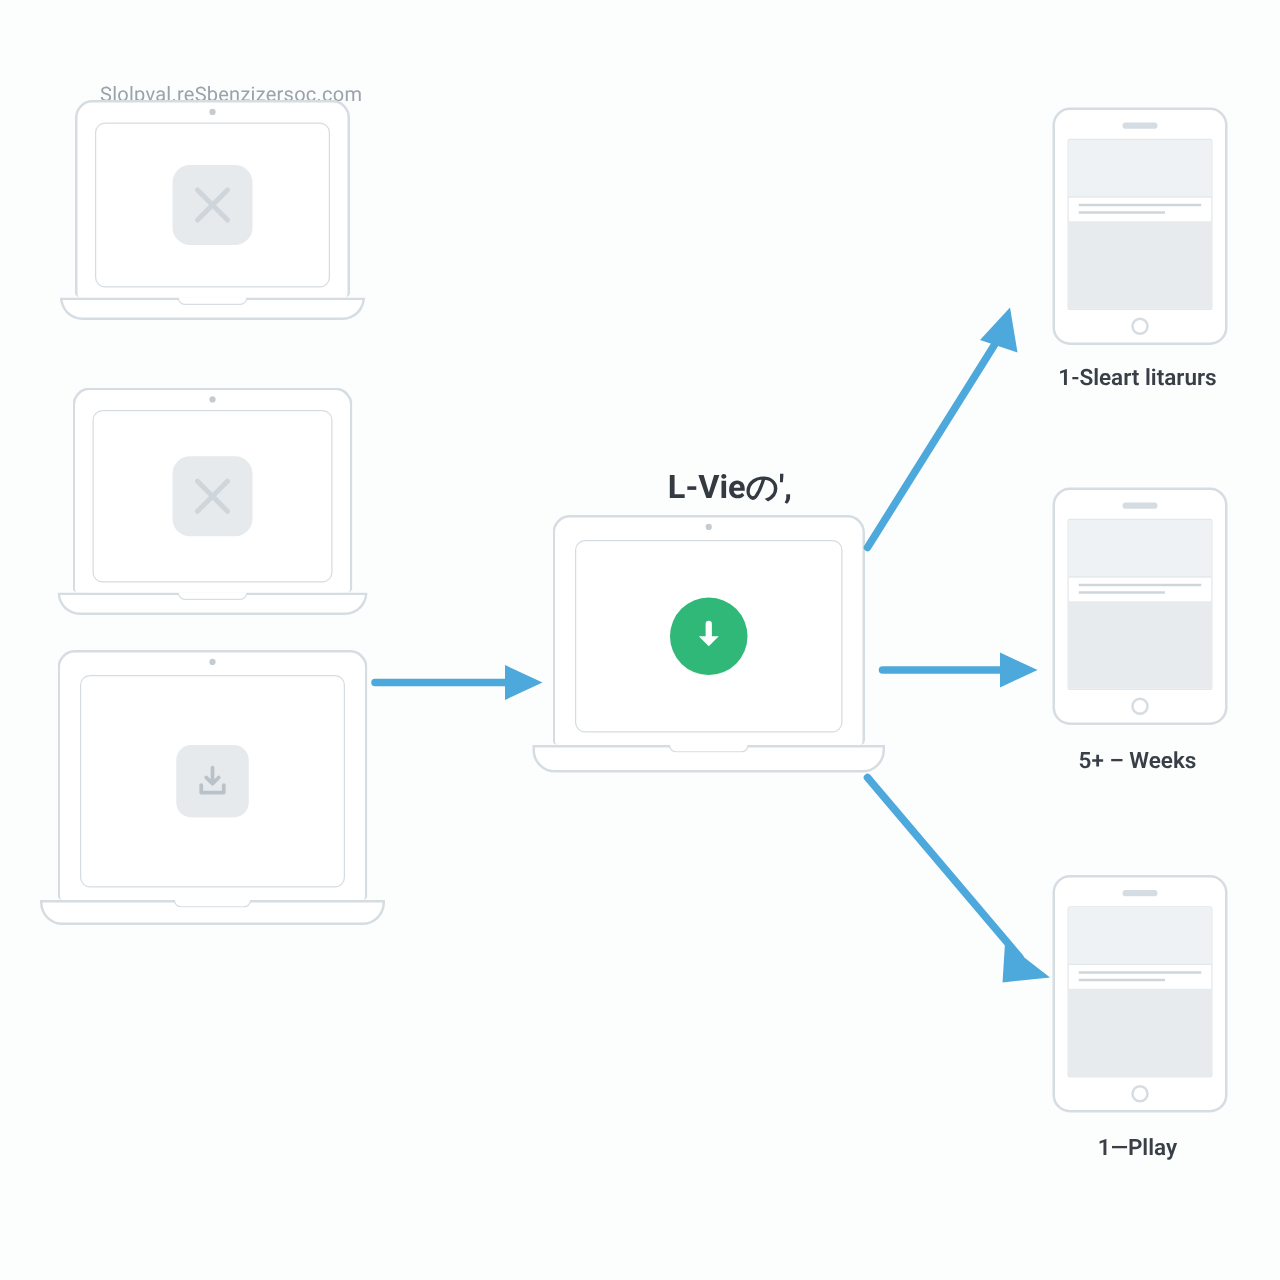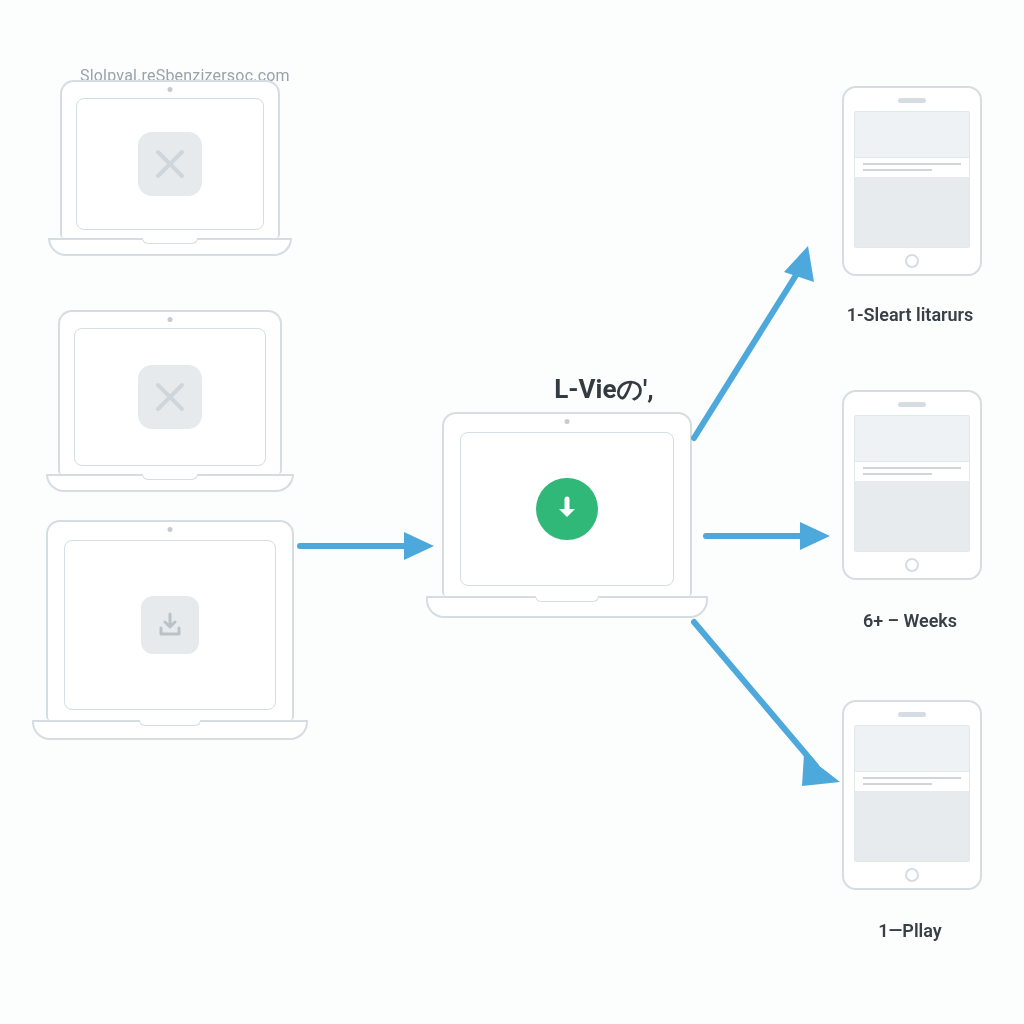--- a/index.html
+++ b/index.html
@@ -101,21 +101,20 @@
     width: 14px; height: 14px; border-radius: 50%;
     border: 2px solid #d6dde2; margin-top: 6px;
   }
 
   .tablet-label {
     position: absolute;
     font-size: 18px; font-weight: 600;
     color: #383f47;
     text-align: center;
     width: 180px;
-    margin-top: 12px;
   }
 
   .center-title {
     position: absolute;
     font-size: 26px; font-weight: 700;
     color: #333a42;
     text-align: center;
   }
 
   .arrow { position: absolute; color: #4da8db; }
@@ -178,21 +177,21 @@
     </div>
   </div>
 
   <div class="arrow" style="left:296px; top:526px;">
     <svg width="140" height="40" viewBox="0 0 140 40">
       <line x1="4" y1="20" x2="110" y2="20" stroke="currentColor" stroke-width="6" stroke-linecap="round"></line>
       <polygon points="108,6 138,20 108,34" fill="currentColor"></polygon>
     </svg>
   </div>
 
-  <div class="center-title" style="left:514px; top:372px; width:180px;">L-Vieの',</div>
+  <div class="center-title" style="left:494px; top:372px; width:180px;">L-Vieの',</div>
 
   <div class="laptop" style="left:442px; top:412px;">
     <div class="lid" style="width:250px; height:184px;">
       <div class="cam"></div>
       <div class="screen" style="left:16px; top:18px; right:16px; bottom:10px;">
         <div class="dl-circle">
           <svg width="30" height="30" viewBox="0 0 30 30">
             <path d="M15 5 V19" stroke="#ffffff" stroke-width="5" stroke-linecap="round"></path>
             <path d="M7 15 L15 23 L23 15" fill="#ffffff"></path>
           </svg>
@@ -244,21 +243,21 @@
     <div class="tscreen">
       <div class="top"></div>
       <div class="mid">
           <div class="line"></div>
           <div class="line" style="width:70%;"></div>
         </div>
       <div class="bot"></div>
     </div>
     <div class="home"></div>
   </div>
-  <div class="tablet-label" style="left:820px; top:598px;">6+ – Weeks</div>
+  <div class="tablet-label" style="left:820px; top:598px;">5+ – Weeks</div>
 
   <div class="tablet" style="left:842px; top:700px;">
     <div class="speaker"></div>
     <div class="tscreen">
       <div class="top"></div>
       <div class="mid">
           <div class="line"></div>
           <div class="line" style="width:70%;"></div>
         </div>
       <div class="bot"></div>

